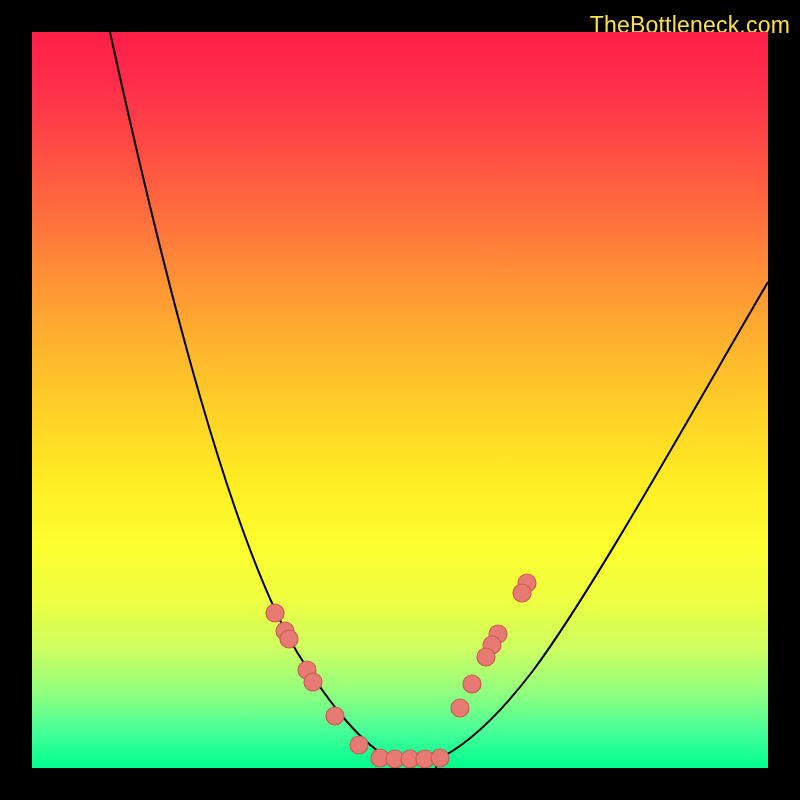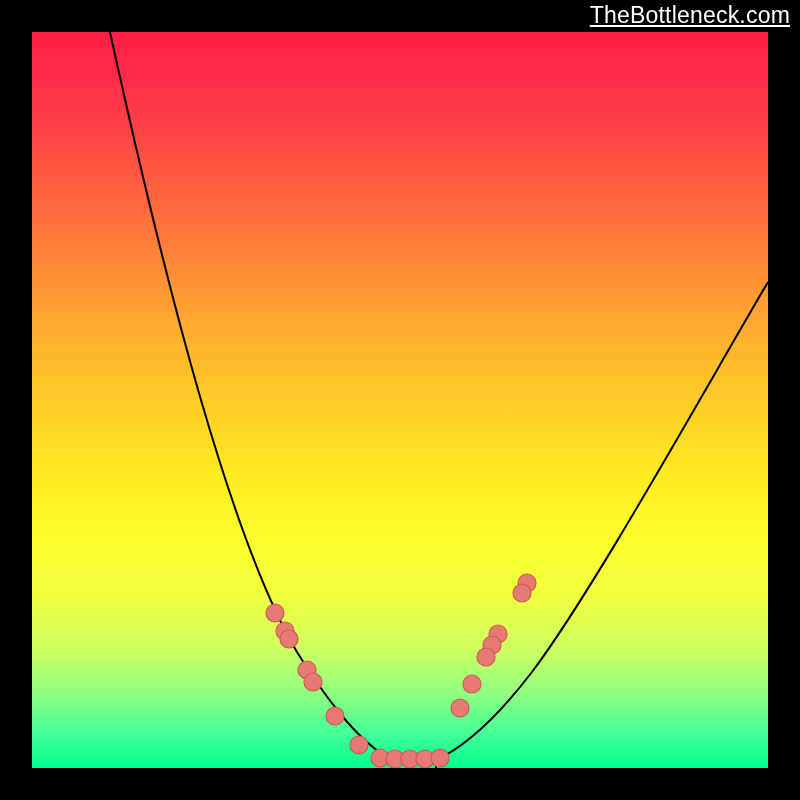--- a/index.html
+++ b/index.html
@@ -36,28 +36,27 @@
       #fcff2f 70%,
       #eeff40 77%,
       #ccff62 84%,
       #8eff80 90%,
       #48ff99 95%,
       #00ff8e 100%
     );
   }
   .watermark {
     position: absolute;
-    top: 2px;
+    top: 12px;
     right: 10px;
-    color: #ffffff;
+    color: #fde047;
     font-size: 23px;
     font-weight: 400;
     letter-spacing: 0.2px;
     user-select: none;
-    text-decoration: underline;
   }
   svg.curves {
     position: absolute;
     inset: 0;
     width: 100%;
     height: 100%;
   }
   .curve-line {
     fill: none;
     stroke: #000;

